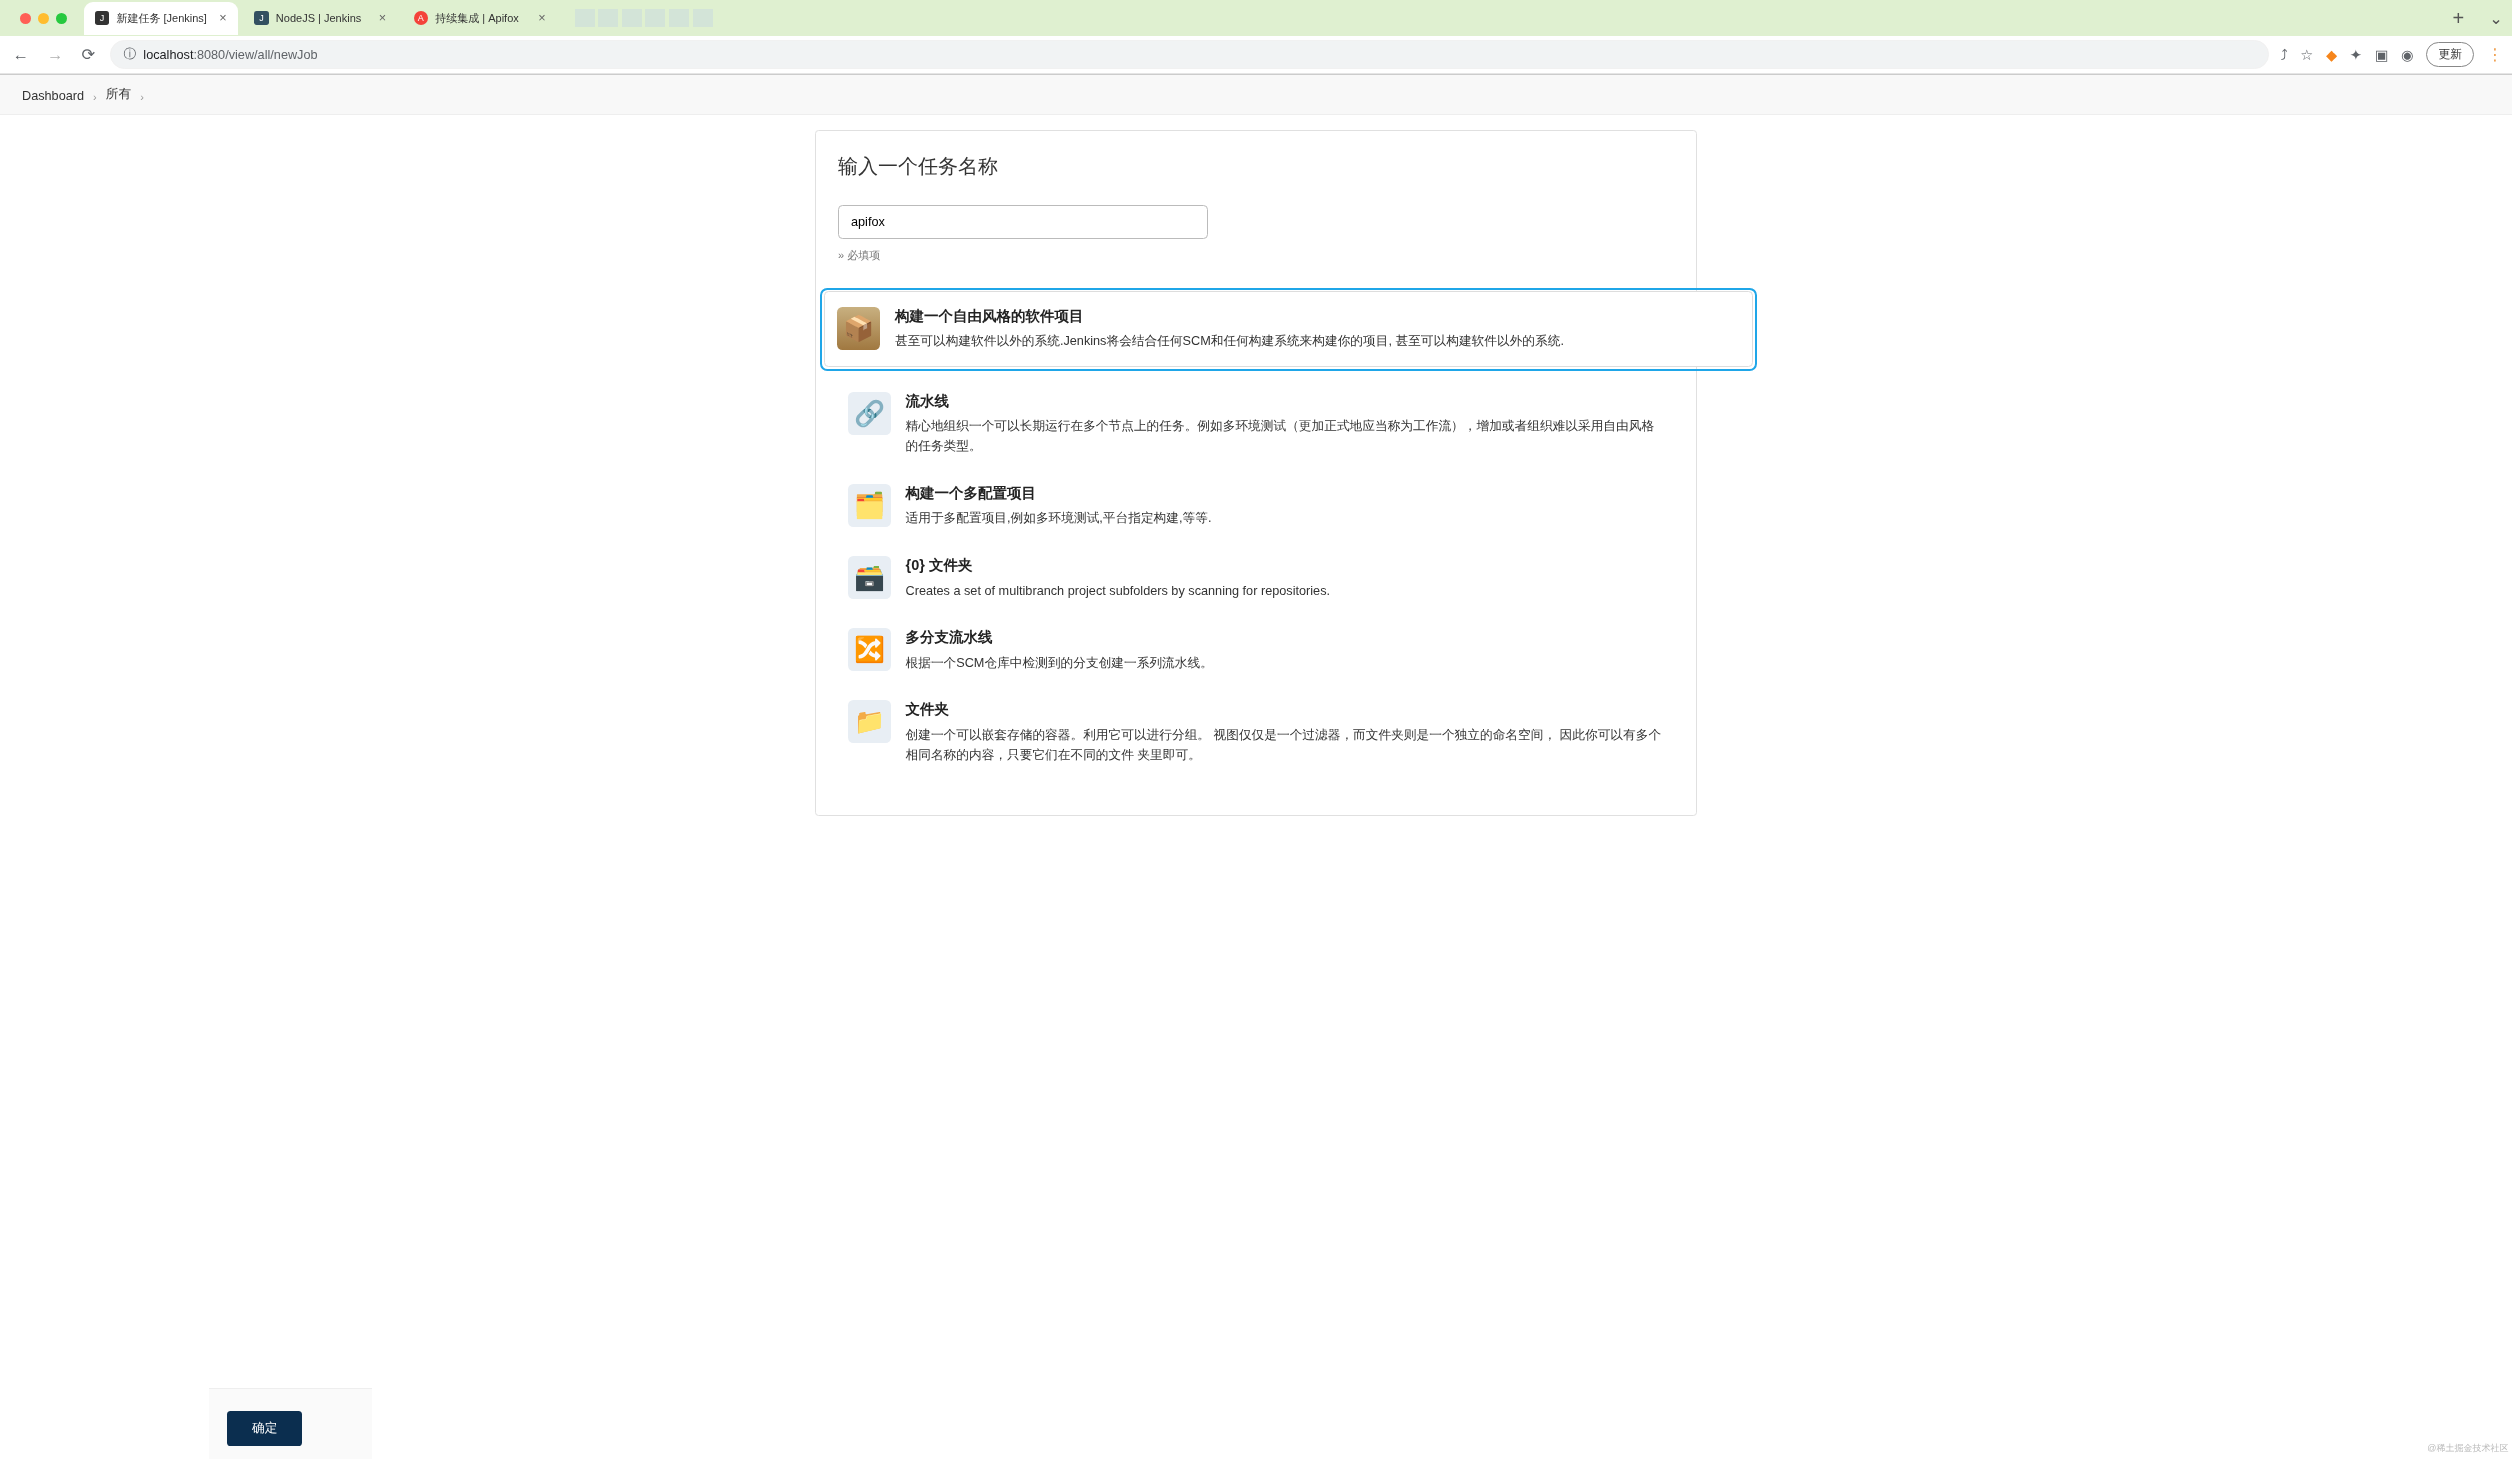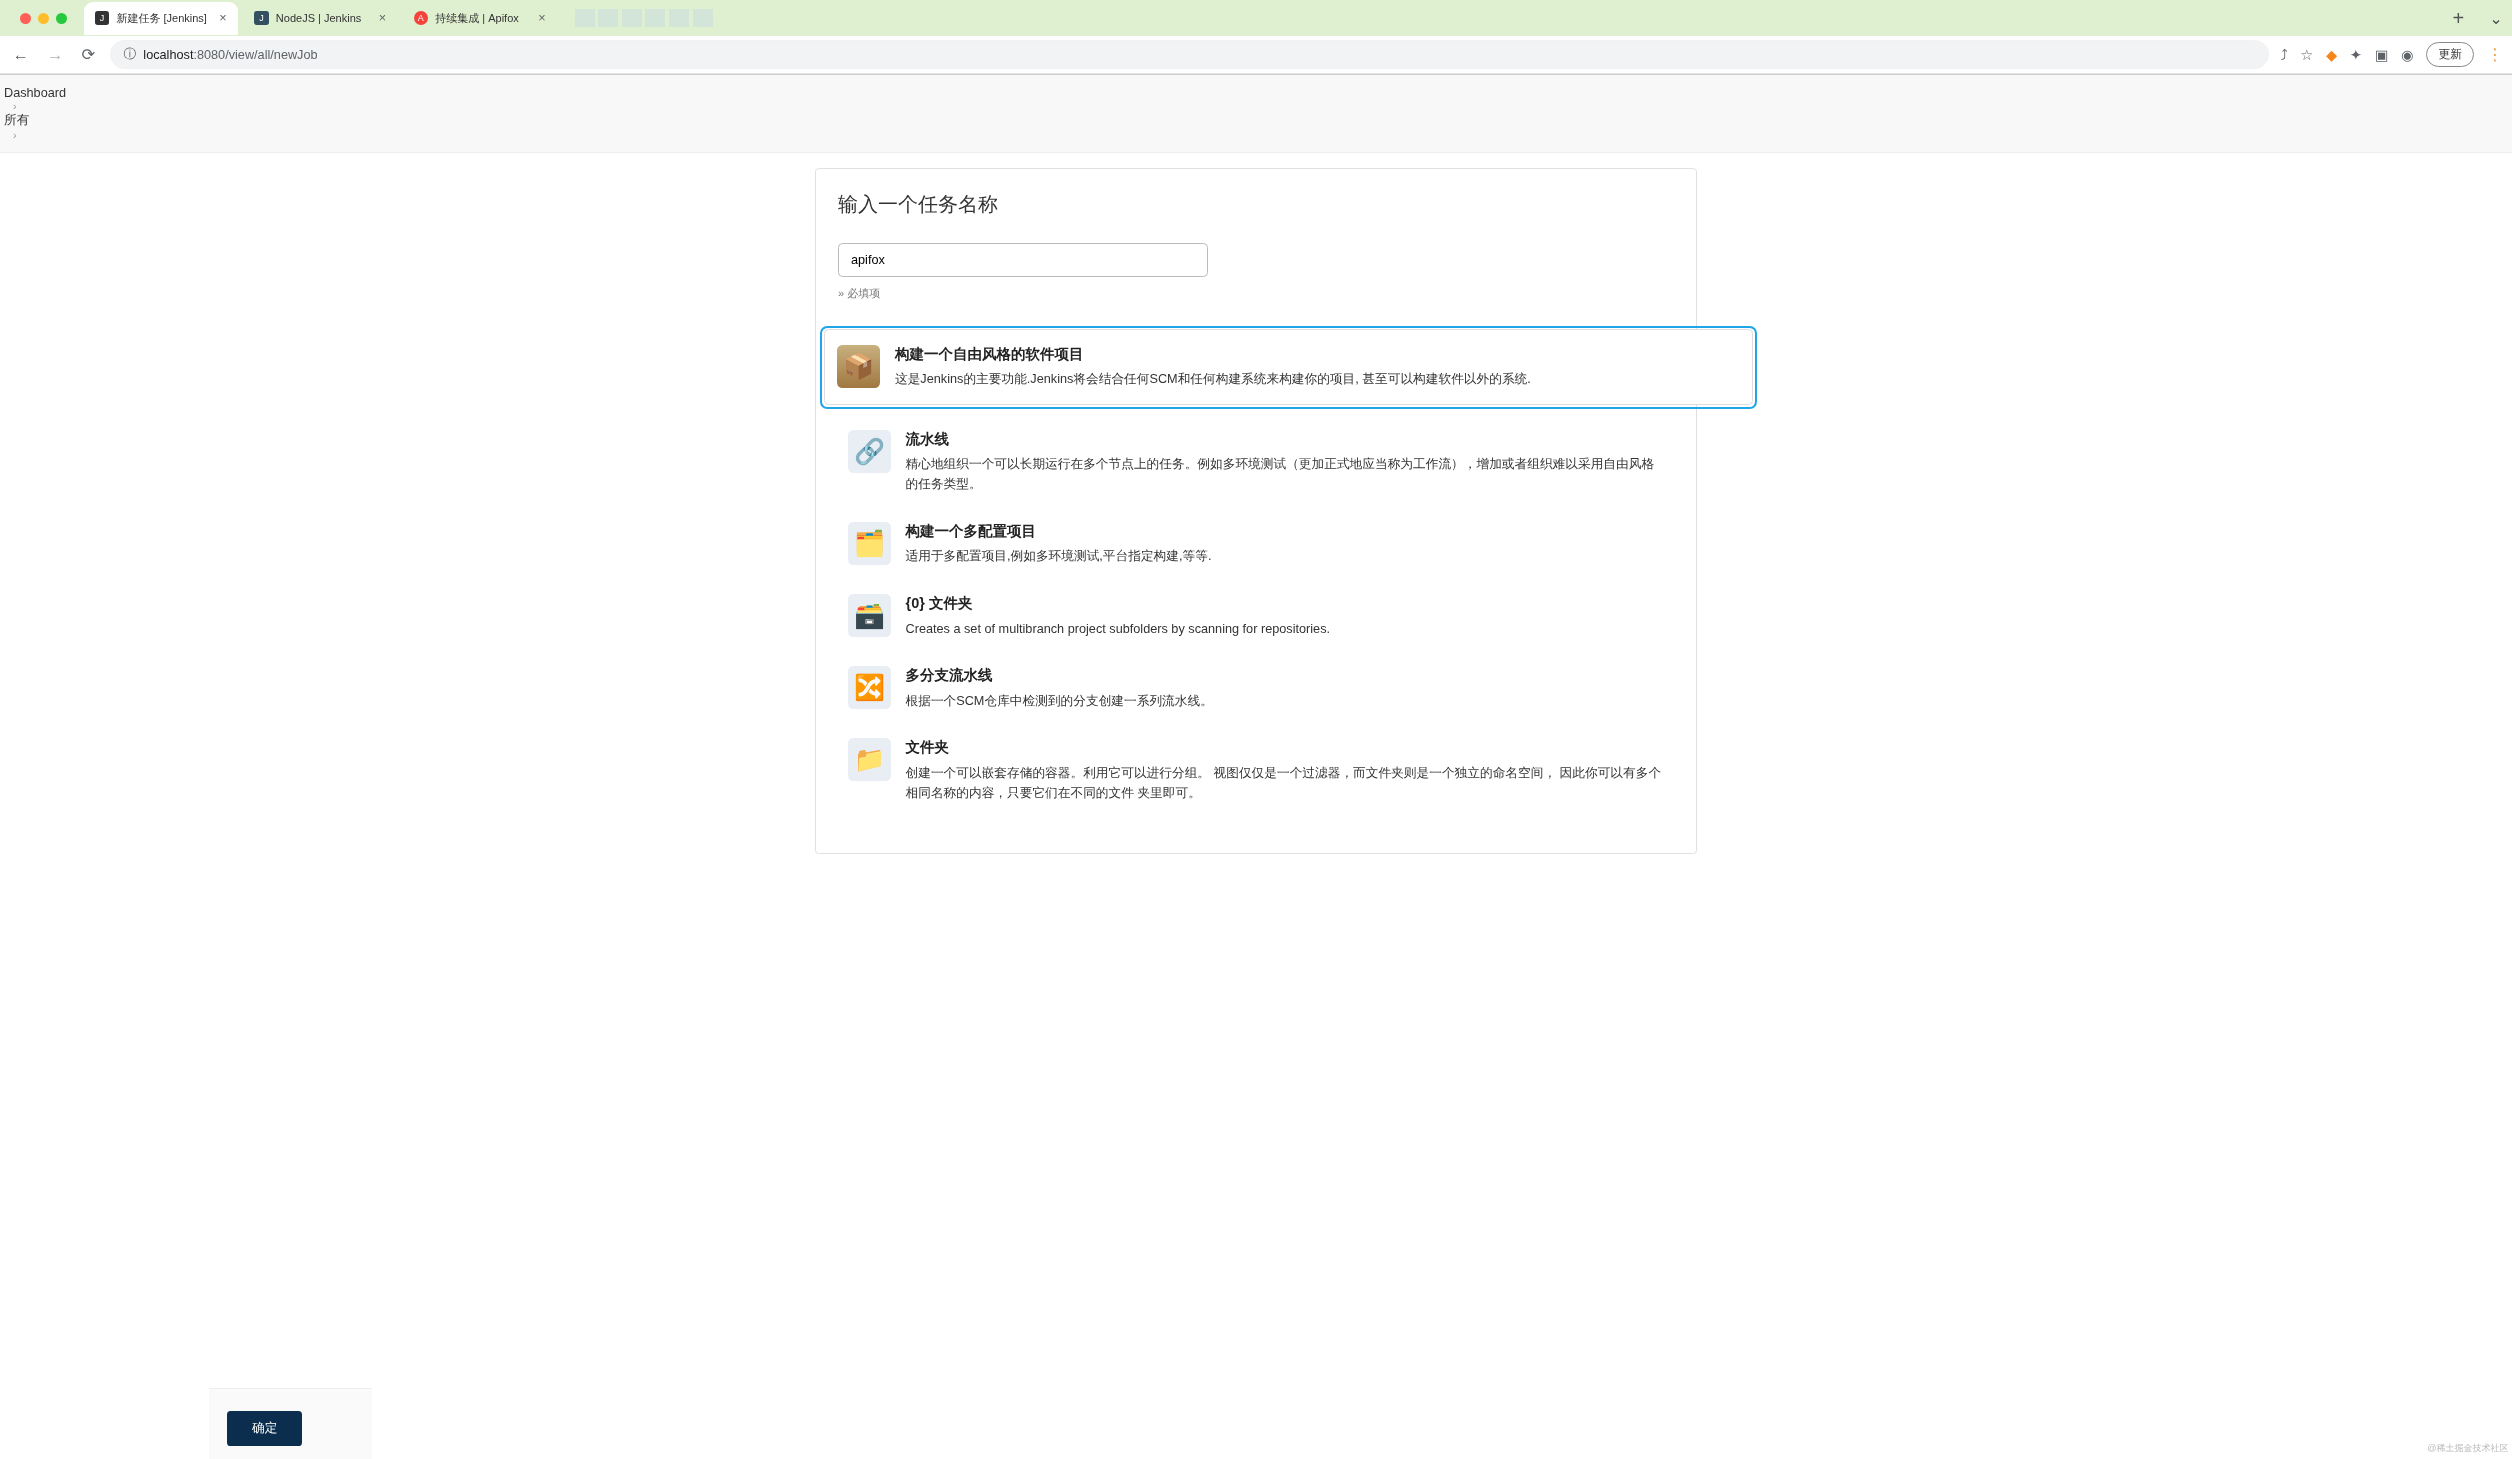--- a/index.html
+++ b/index.html
@@ -27,21 +27,21 @@
     .url-bar .info-icon { color: #5f6368; margin-right: 7.2px; }
     .url-text { font-size: 12.7px; color: #202124; }
     .url-text .host { color: #202124; }
     .url-text .port-path { color: #5f6368; }
     .toolbar-right { display: flex; align-items: center; gap: 12.7px; }
     .toolbar-icon { font-size: 14.5px; color: #5f6368; }
     .update-btn { border: 1.4px solid #888; border-radius: 14.5px; padding: 3.6px 11px; font-size: 11.8px; color: #333; }
     .kebab { color: #f0a050; font-size: 16.3px;}
 
     
-    .breadcrumb { display: flex; align-items: flex-start; padding: 11px 4px; background: #f8f8f8; border-bottom: 0.9px solid #eee; font-size: 12.7px; flex-direction: column;}
+    .breadcrumb { display: flex; align-items: flex-end; padding: 11px 22px; background: #f8f8f8; border-bottom: 0.9px solid #eee; font-size: 12.7px;}
     .breadcrumb a { color: #333; text-decoration: none; }
     .breadcrumb .sep { margin: 0 9px; color: #999; font-size: 11px;}
 
     .content { max-width: 882px; margin: 14.5px auto 0; border: 0.9px solid #e0e0e0; border-radius: 3.6px; padding: 22px 22px 36px; position:relative;}
     .page-title { font-size: 20px; font-weight: 400; margin-bottom: 25px; }
     .name-input { width: 370px; padding: 9px 12px; border: 0.9px solid #bbb; border-radius: 4.5px; font-size: 12.7px; }
     .required-hint { margin-top: 9px; font-size: 11px; color: #777; }
     .required-hint::before { content: "» "; }
 
     .item-list { margin-top: 25px; }
@@ -132,21 +132,21 @@
   <input class="name-input" type="text" value="apifox" style="">
   <div class="required-hint">必填项</div>
 
   <div class="item-list">
 
     <div class="item-card selected-wrap">
       <div class="item-card selected-inner">
         <div class="item-icon" style="background:linear-gradient(#c8b080,#a07840);">📦</div>
         <div class="item-body">
           <div class="item-title">构建一个自由风格的软件项目</div>
-          <div class="item-desc">这是Jenkins的主要功能.Jenkins将会结合任何SCM和任何构建系统来构建你的项目, 甚至可以构建软件以外的系统.</div>
+          <div class="item-desc">甚至可以构建软件以外的系统.Jenkins将会结合任何SCM和任何构建系统来构建你的项目, 甚至可以构建软件以外的系统.</div>
         </div>
       </div>
     </div>
 
     <div class="item-card">
       <div class="item-icon" style="background:#e8eef4;">🔗</div>
       <div class="item-body">
         <div class="item-title">流水线</div>
         <div class="item-desc">精心地组织一个可以长期运行在多个节点上的任务。例如多环境测试（更加正式地应当称为工作流），增加或者组织难以采用自由风格的任务类型。</div>
       </div>

